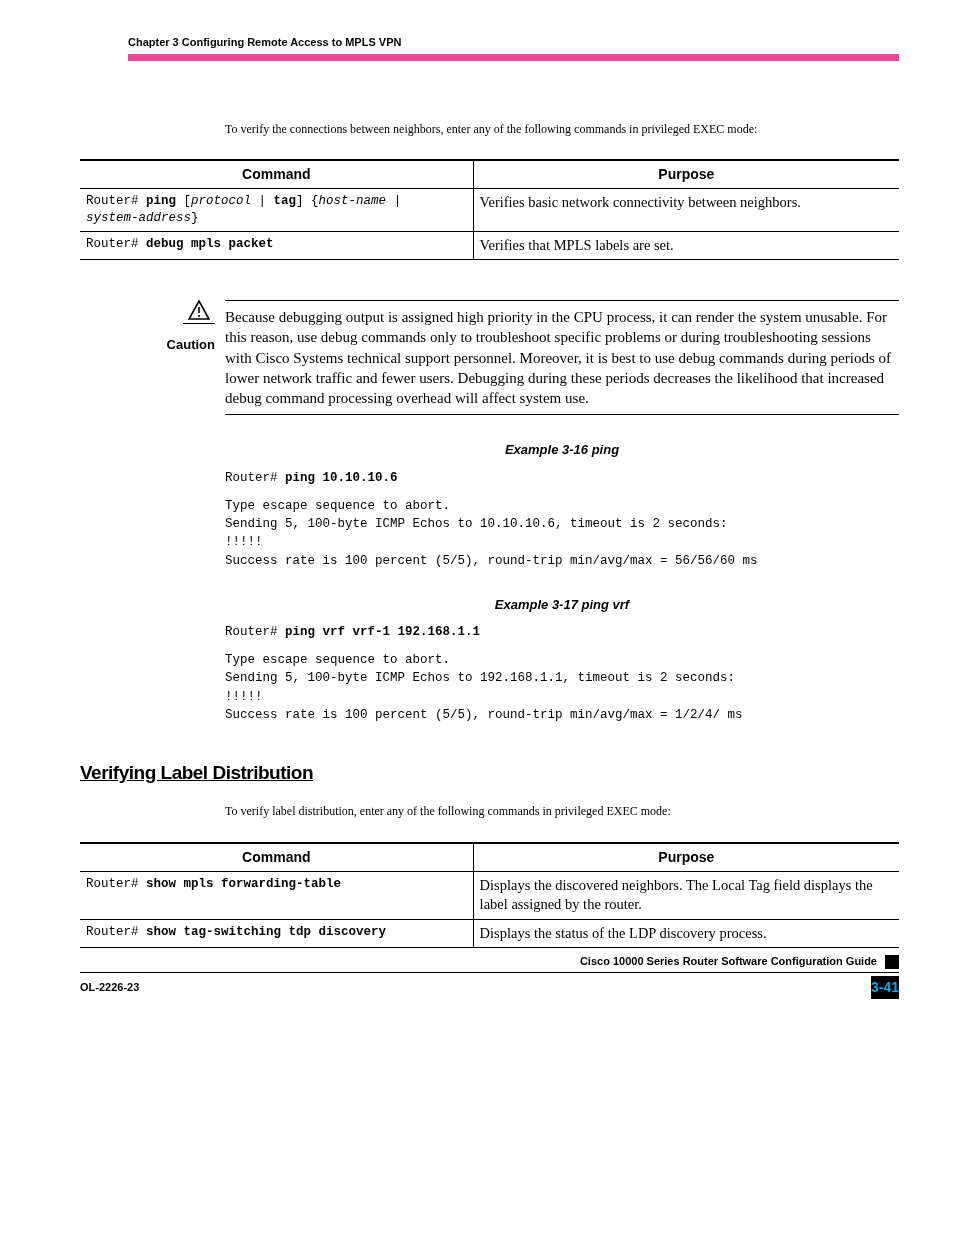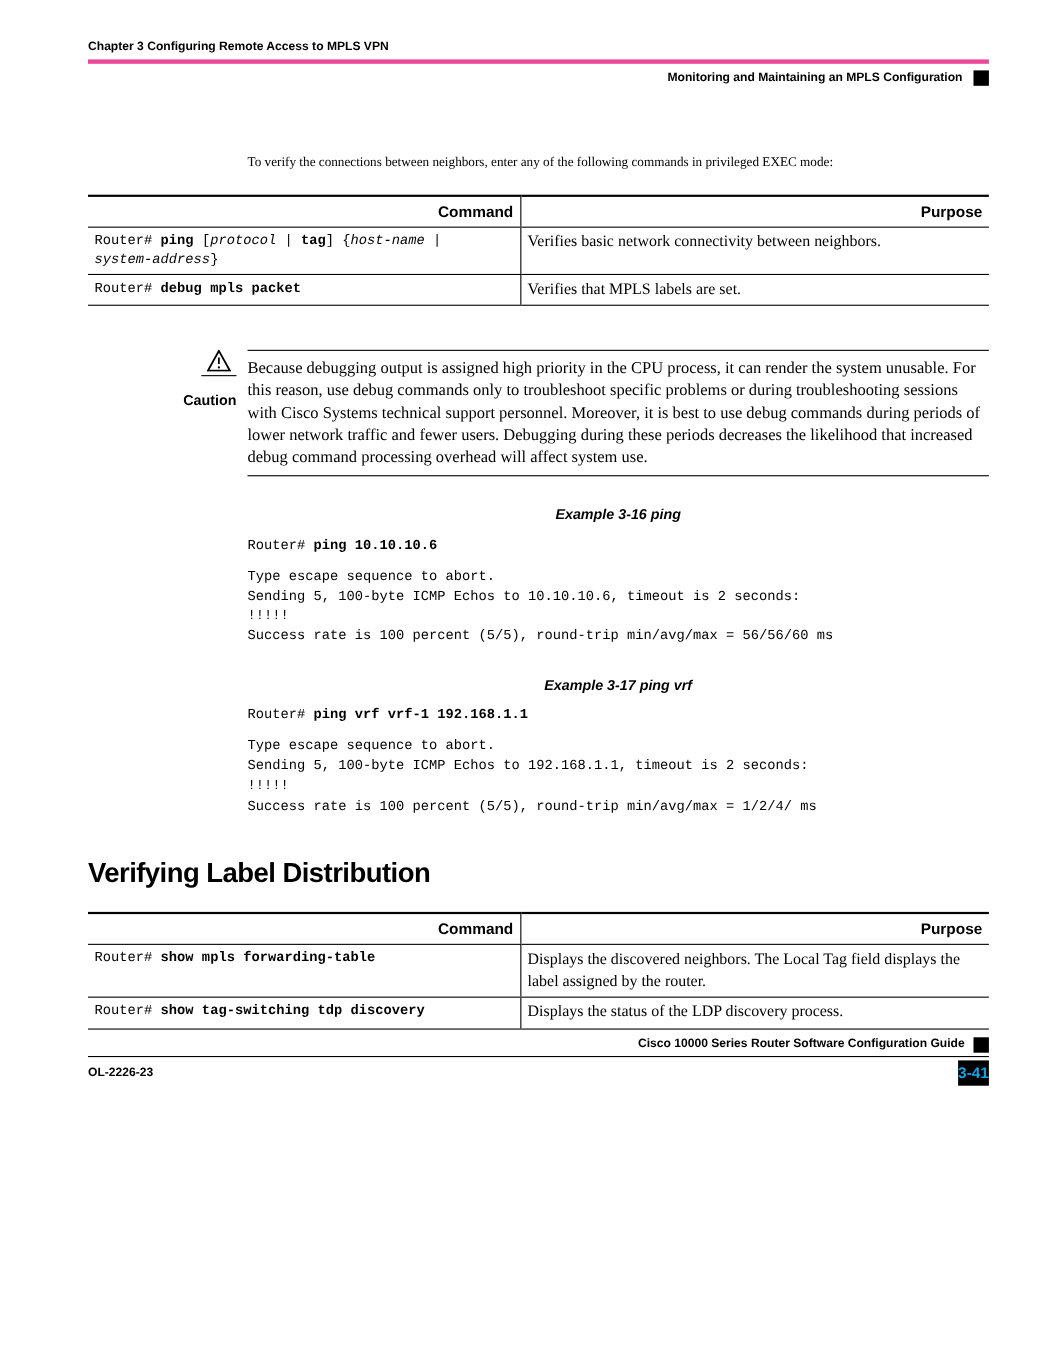--- a/index.html
+++ b/index.html
@@ -6,58 +6,54 @@
     body {
       font-family: "Times New Roman", Times, serif;
       background: #fff;
       width: 954px;
       margin: 0 auto;
       color: #000;
       font-size: 14px;
       line-height: 1.35;
     }
     .page { padding: 35px 55px 45px 80px; position: relative; min-height: 1235px; }
-    .hdr-row { border-bottom: 4px solid #ec4899; padding-bottom: 4px; margin-bottom: 6px; display:flex; align-items:center;}
+    .hdr-row { border-bottom: 7px solid #ec4899; padding-bottom: 4px; margin-bottom: 6px; display:flex; align-items:center;margin-left:48px;}
     .hdr-ch { font-family: Arial, Helvetica, sans-serif; font-weight: bold; font-size: 11px; }
     .hdr-sub-row { display:flex; justify-content:flex-end; align-items:center; }
     .hdr-sub { font-family: Arial, Helvetica, sans-serif; font-weight: bold; font-size: 11px; margin-right:10px;}
     .black-sq { width: 14px; height: 14px; background: #000; }
     .intro { margin: 60px 0 22px 145px; font-size:12px;}
     table.cmd { width: 100%; border-collapse: collapse; margin-bottom: 6px; font-size:14.5px;}
-    table.cmd th { font-family: Arial, Helvetica, sans-serif; font-weight: bold; font-size: 14px; text-align: right; border-top: 2px solid #000; border-bottom: 1.5px solid #000; padding: 4px 6px; }
+    table.cmd th { font-family: Arial, Helvetica, sans-serif; font-weight: bold; font-size: 14px; text-align: center; border-top: 2px solid #000; border-bottom: 1.5px solid #000; padding: 4px 6px; }
     table.cmd td { border-bottom: 1px solid #000; padding: 4px 6px; vertical-align: top; }
     table.cmd .sep { border-left: 1px solid #000; }
     .code { font-family: "Courier New", Courier, monospace; font-size: 12.5px; }
     .bold { font-weight: bold; }
     .ital { font-style: italic; }
     .caution-block { display: flex; margin: 40px 0 10px 0; }
     .caution-left { width: 145px; text-align: right; padding-right: 10px;}
     .caution-icon { display:inline-block; border-bottom: 1.5px solid #000; padding: 0 5px 3px 5px; margin-bottom:6px;}
     .caution-icon svg { display:block; }
     .caution-label { font-family: Arial, Helvetica, sans-serif; font-weight: bold; font-size: 13px; }
     .caution-text { flex: 1; border-top: 1px solid #000; border-bottom: 1px solid #000; padding: 6px 0; font-size:15px;}
     .example-title { font-family: Arial, Helvetica, sans-serif; font-weight: bold; font-style: italic; font-size: 13px; margin: 26px 0 10px 145px; text-align: center; }
     .codeblock { font-family: "Courier New", Courier, monospace; font-size: 12.5px; margin-left: 145px; white-space: pre; line-height:1.45;}
-    h2.section { font-family: Arial, Helvetica, sans-serif; font-weight: bold; font-size: 25px; margin: 36px 0 18px 0; letter-spacing:-0.5px;}
+    h2.section { font-family: Arial, Helvetica, sans-serif; font-weight: bold; font-size: 19px; margin: 36px 0 18px 0; letter-spacing:-0.5px;text-decoration:underline;}
     .footer-doc { font-family: Arial, Helvetica, sans-serif; font-weight: bold; font-size: 11px; }
     .footer-right-book { font-family: Arial, Helvetica, sans-serif; font-weight: bold; font-size: 11px; text-align:right; margin-bottom:1px;}
     .pagenum { background:#000; color:#0ea5e9; font-family: Arial, Helvetica, sans-serif; font-weight:bold; font-size:14px; padding:2px 0; }
     .footer-right { display:flex; flex-direction:column; align-items:flex-end;}
     .blk-sq-right { width:14px; height:14px; background:#000; margin-left:8px;}
   </style>
 </head>
 <body>
 
 <div class="page">
   <div class="hdr-row">
     <span class="hdr-ch">Chapter 3      Configuring Remote Access to MPLS VPN</span>
-  </div>
-  <div class="hdr-sub-row">
-    <span class="hdr-sub">Monitoring and Maintaining an MPLS Configuration</span>
-    <span class="black-sq"></span>
   </div>
 
   <p class="intro">To verify the connections between neighbors, enter any of the following commands in privileged EXEC mode:</p>
 
   <table class="cmd">
     <thead>
       <tr>
         <th style="width:48%">Command</th>
         <th class="sep">Purpose</th>
       </tr>
@@ -96,20 +92,21 @@
 Success rate is 100 percent (5/5), round-trip min/avg/max = 56/56/60 ms</div>
 
   <div class="example-title">Example 3-17   ping vrf</div>
   <div class="codeblock"><span>Router# </span><span class="bold">ping vrf vrf-1 192.168.1.1</span></div>
   <div class="codeblock" style="margin-top:10px">Type escape sequence to abort.
 Sending 5, 100-byte ICMP Echos to 192.168.1.1, timeout is 2 seconds:
 !!!!!
 Success rate is 100 percent (5/5), round-trip min/avg/max = 1/2/4/ ms</div>
 
   <h2 class="section">Verifying Label Distribution</h2>
+  <p class="intro" style="margin-top:0; margin-bottom:22px;">To verify label distribution, enter any of the following commands in privileged EXEC mode:</p>
 
   <table class="cmd">
     <thead>
       <tr>
         <th style="width:48%">Command</th>
         <th class="sep">Purpose</th>
       </tr>
     </thead>
     <tbody>
       <tr>

